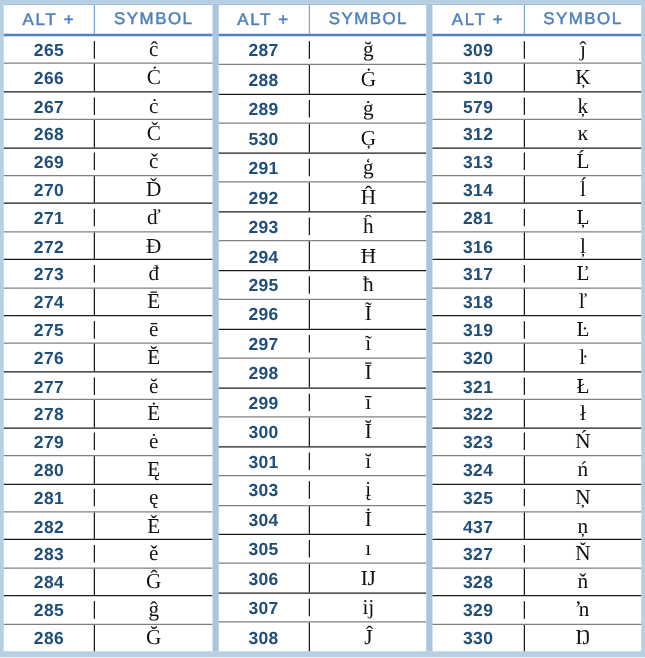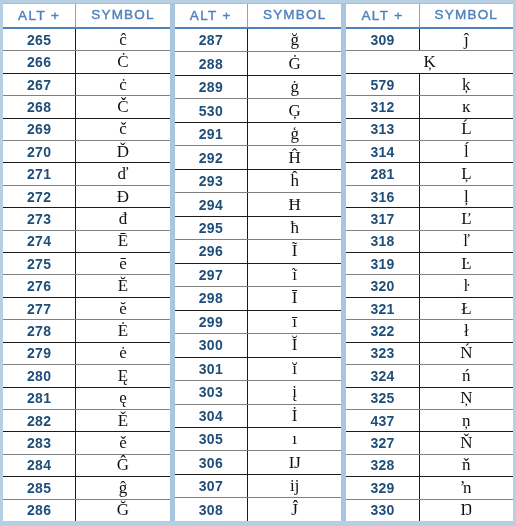--- a/index.html
+++ b/index.html
@@ -49,21 +49,21 @@
 
   .head-row {
     flex: 0 0 26px;
     border-bottom: 2px solid #4f81bd;
     border-top: 1px solid #9fc0dd;
     justify-content: center;
   }
 
   
   .row.sep-dark { border-bottom: 1px solid #1a1a1a; }
-  .row.sep-gray { border-bottom: 1px solid #808080; }
+  .row.sep-gray { border-bottom: 1px solid #808080; align-items: center; }
   .row.last    { border-bottom: none; }
 
   .cell {
     box-sizing: border-box;
     display: flex;
     align-items: center;
     justify-content: center;
     overflow: hidden;
     line-height: 1;
   }
@@ -302,20 +302,21 @@
         </div>
         <div class="cell cell-sym">
           <span class="head-label">SYMBOL</span>
         </div>
       </div>
       <div class="row sep-gray">
         <div class="cell cell-alt">309</div>
         <div class="cell cell-sym">ĵ</div>
       </div>
       <div class="row sep-dark">
+        <div class="cell cell-alt">310</div>
         <div class="cell cell-sym">Ķ</div>
       </div>
       <div class="row sep-gray">
         <div class="cell cell-alt">579</div>
         <div class="cell cell-sym">ķ</div>
       </div>
       <div class="row sep-dark">
         <div class="cell cell-alt">312</div>
         <div class="cell cell-sym">ĸ</div>
       </div>

